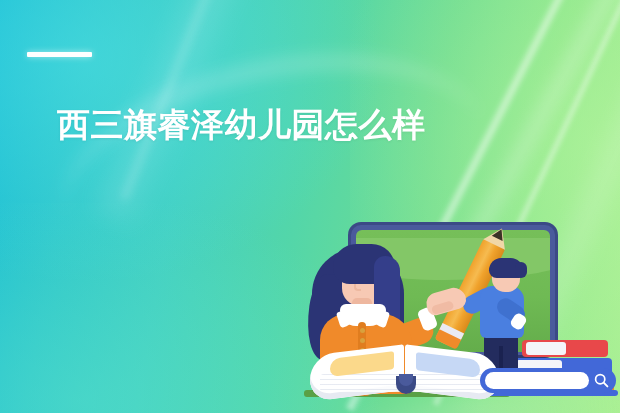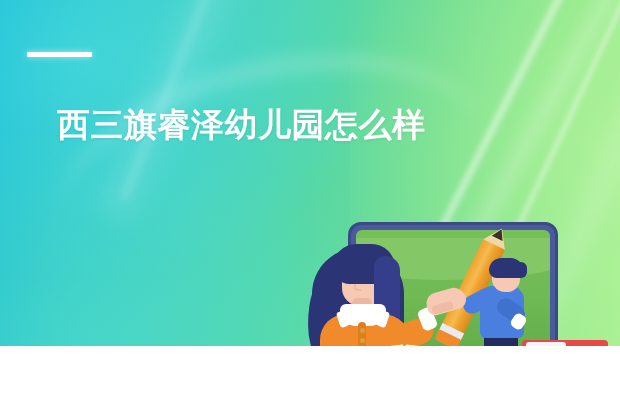--- a/index.html
+++ b/index.html
@@ -3,21 +3,21 @@
 <meta charset="utf-8">
 <style>
   html, body {
     margin: 0;
     padding: 0;
     background: #ffffff;
   }
   #stage {
     position: relative;
     width: 620px;
-    height: 346px;
+    height: 413px;
     overflow: hidden;
     font-family: "Liberation Sans", "DejaVu Sans", sans-serif;
   }
 
   
   .bg-base {
     position: absolute;
     inset: 0;
     background: linear-gradient(100deg,
         #18bcd4 0%,

